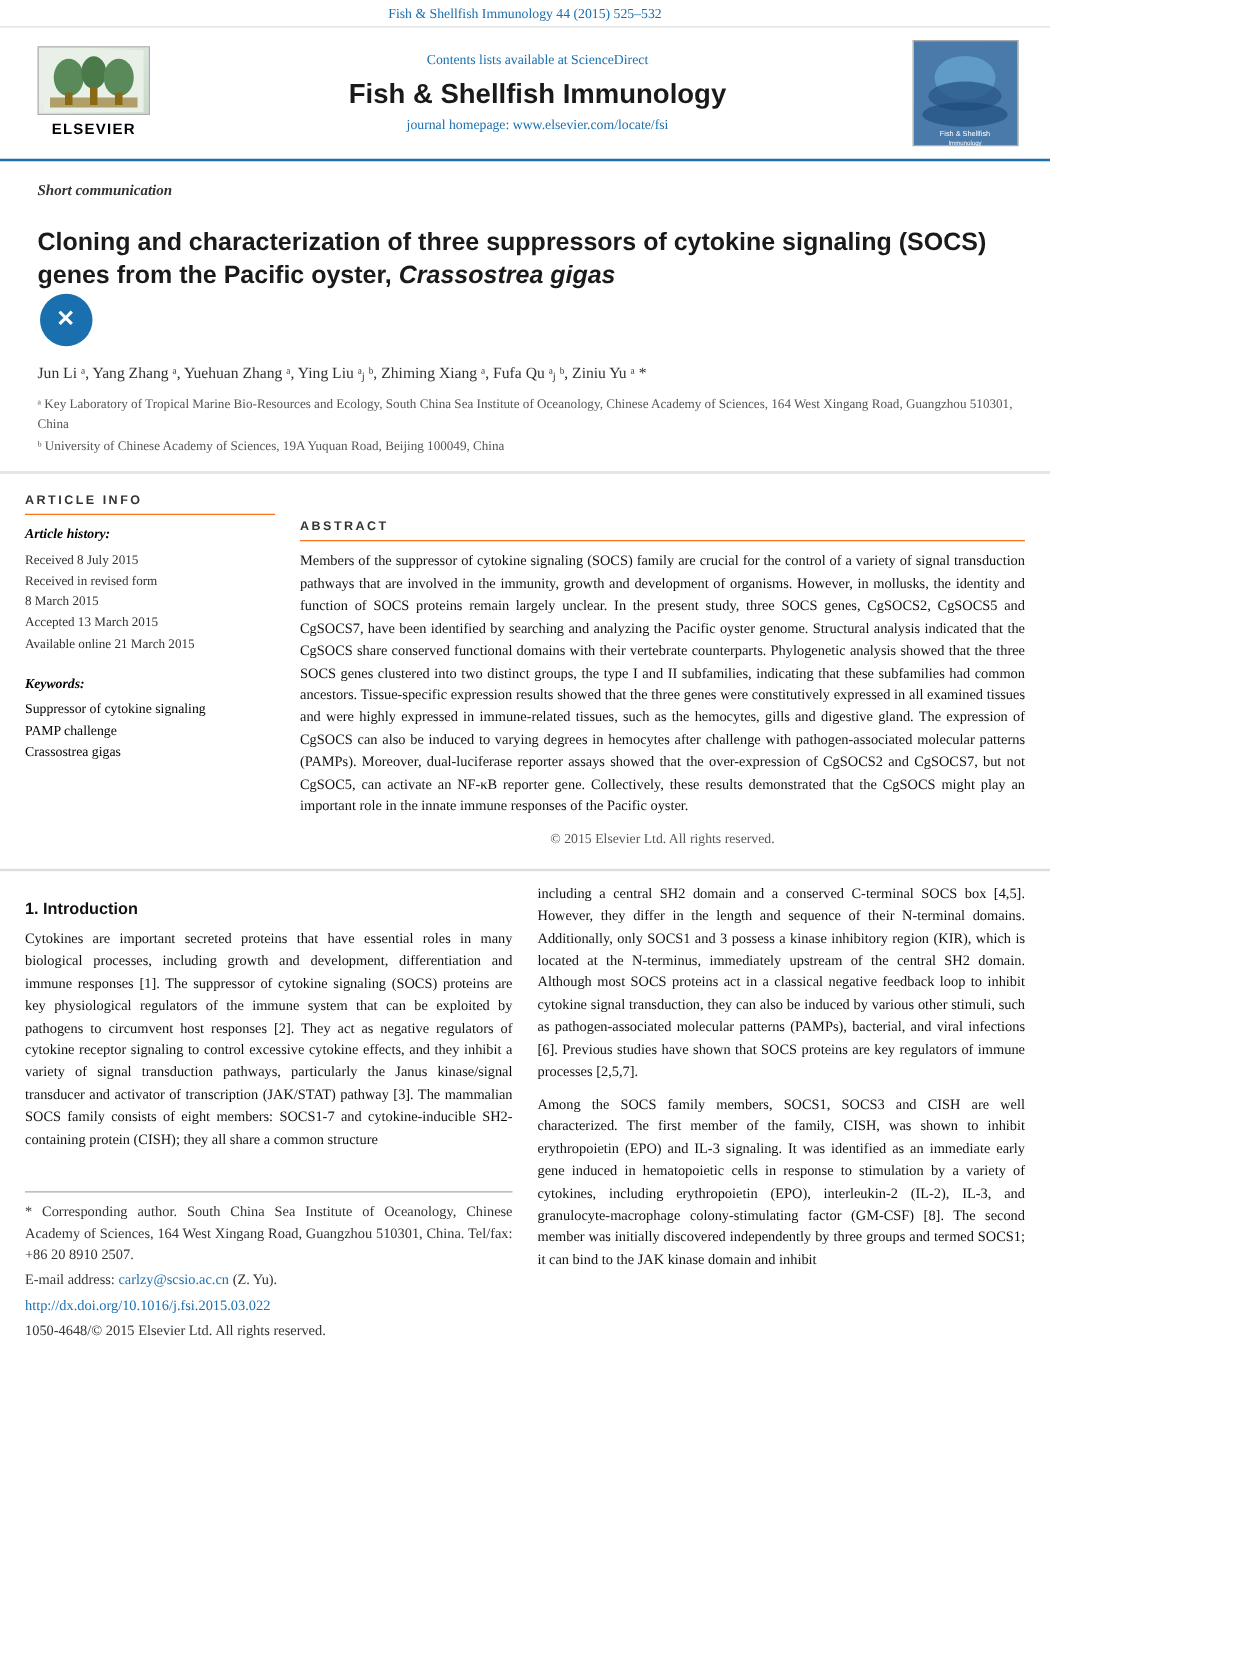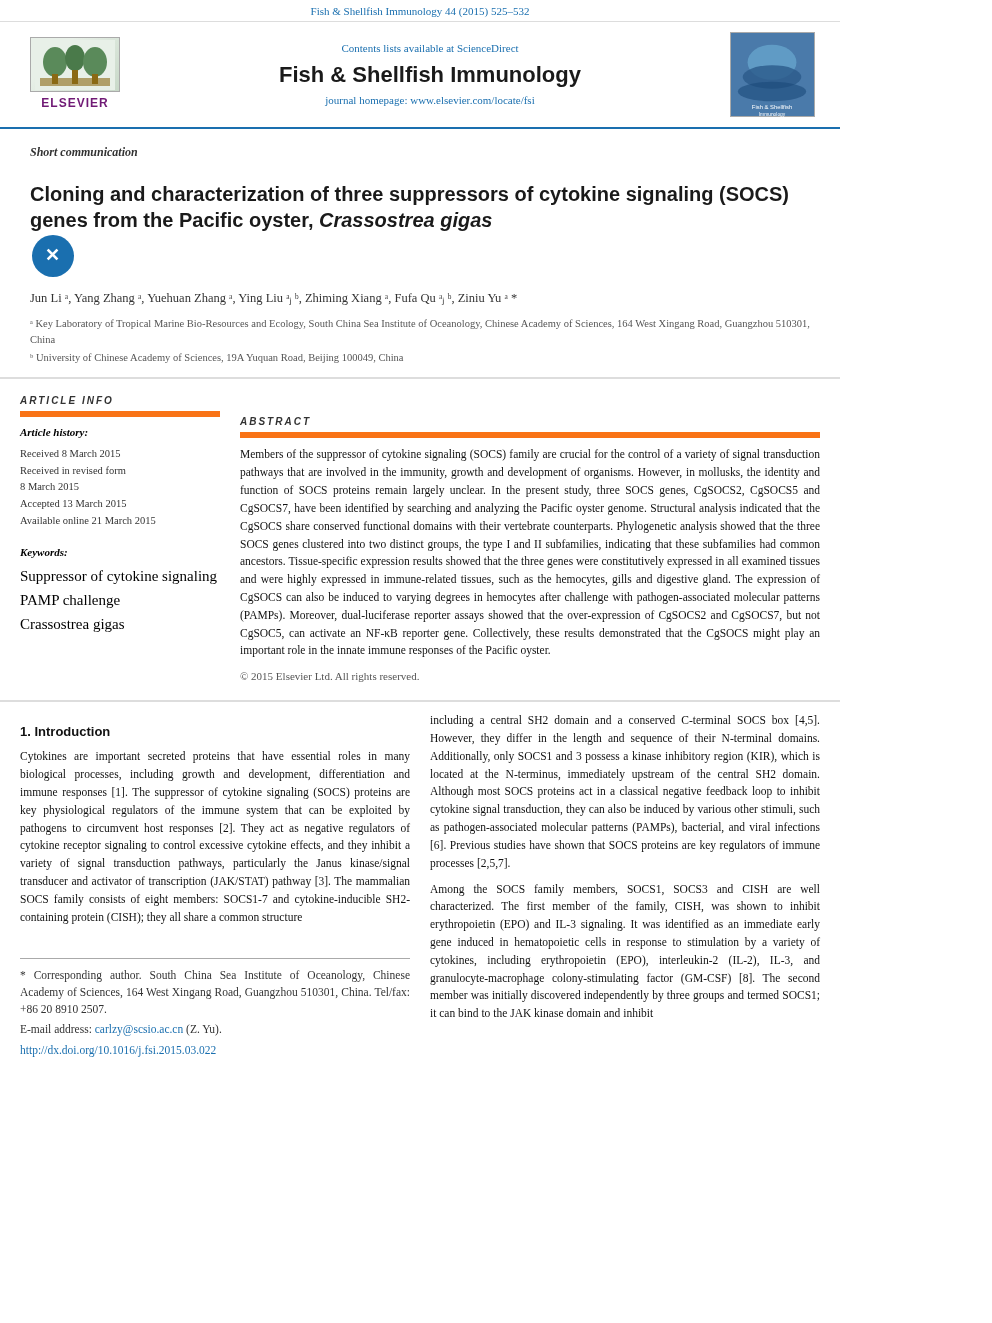--- a/index.html
+++ b/index.html
@@ -84,21 +84,21 @@
       justify-content: center;
       font-size: 9px;
       color: #333;
       font-style: italic;
       margin-bottom: 3px;
     }
     .elsevier-text {
       font-family: Arial, sans-serif;
       font-size: 12px;
       font-weight: bold;
-      color: #701a75;
+      color: #000000;
       letter-spacing: 1px;
     }
 
     
     .journal-cover {
       width: 85px;
       height: 85px;
       background: linear-gradient(135deg, #c8d8e8 0%, #8ab0c8 50%, #5888a8 100%);
       border: 1px solid #aaa;
       display: flex;
@@ -193,24 +193,23 @@
       margin-top: 21px;
     }
 
     .section-label {
       font-family: Arial, sans-serif;
       font-size: 10px;
       font-weight: bold;
       letter-spacing: 2px;
       text-transform: uppercase;
       color: #333;
-      border-bottom: 6px solid #f97316;
+      border-bottom: 1px solid #f97316;
       padding-bottom: 3px;
       margin-bottom: 8px;
-      font-style: italic;
     }
 
     
     .article-info-section {
       margin-bottom: 15px;
     }
     .article-info-section h4 {
       font-size: 11px;
       font-style: italic;
       margin-bottom: 5px;
@@ -224,38 +223,38 @@
     
     .keywords-section {
       margin-top: 10px;
     }
     .keywords-section h4 {
       font-size: 11px;
       font-style: italic;
       margin-bottom: 4px;
     }
     .keywords-section p {
-      font-size: 15px;
+      font-size: 11px;
       line-height: 1.6;
     }
 
     
     .abstract-text {
       font-size: 11.5px;
       line-height: 1.55;
       color: #111;
       text-align: justify;
     }
     .abstract-text p {
       margin-bottom: 6px;
     }
     .copyright-line {
       font-size: 11px;
       color: #555;
-      text-align: left;
+      text-align: center;
       margin-top: 8px;
     }
 
     
     .body-section {
       padding: 10px 20px 15px 20px;
     }
 
     .two-col-body {
       display: flex;
@@ -385,21 +384,21 @@
   <hr class="hr-light">
 
   <div class="two-col">
 
     <div class="col-left">
       <div class="section-label">ARTICLE INFO</div>
 
       <div class="article-info-section">
         <h4>Article history:</h4>
         <div class="info-row">
-          <div>Received 8 March 2015</div>
+          <div>Received 8 July 2015</div>
           <div>Received in revised form</div>
           <div>8 March 2015</div>
           <div>Accepted 13 March 2015</div>
           <div>Available online 21 March 2015</div>
         </div>
       </div>
 
       <div class="keywords-section">
         <h4>Keywords:</h4>
         <p>Suppressor of cytokine signaling</p>
@@ -430,20 +429,21 @@
         <div class="footnote-section">
           <p>* Corresponding author. South China Sea Institute of Oceanology, Chinese Academy of Sciences, 164 West Xingang Road, Guangzhou 510301, China. Tel/fax: +86 20 8910 2507.</p>
           <p>
             <span>E-mail address:</span>
             <span style="color:#1a6faf;">carlzy@scsio.ac.cn</span>
             <span>(Z. Yu).</span>
           </p>
           <p>
             <a href="#" style="color:#1a6faf;">http://dx.doi.org/10.1016/j.fsi.2015.03.022</a>
           </p>
+          <p>1050-4648/© 2015 Elsevier Ltd. All rights reserved.</p>
         </div>
       </div>
 
       <div class="body-col">
         <p>including a central SH2 domain and a conserved C-terminal SOCS box [4,5]. However, they differ in the length and sequence of their N-terminal domains. Additionally, only SOCS1 and 3 possess a kinase inhibitory region (KIR), which is located at the N-terminus, immediately upstream of the central SH2 domain. Although most SOCS proteins act in a classical negative feedback loop to inhibit cytokine signal transduction, they can also be induced by various other stimuli, such as pathogen-associated molecular patterns (PAMPs), bacterial, and viral infections [6]. Previous studies have shown that SOCS proteins are key regulators of immune processes [2,5,7].</p>
         <p>Among the SOCS family members, SOCS1, SOCS3 and CISH are well characterized. The first member of the family, CISH, was shown to inhibit erythropoietin (EPO) and IL-3 signaling. It was identified as an immediate early gene induced in hematopoietic cells in response to stimulation by a variety of cytokines, including erythropoietin (EPO), interleukin-2 (IL-2), IL-3, and granulocyte-macrophage colony-stimulating factor (GM-CSF) [8]. The second member was initially discovered independently by three groups and termed SOCS1; it can bind to the JAK kinase domain and inhibit</p>
       </div>
 
     </div>
   </div>

